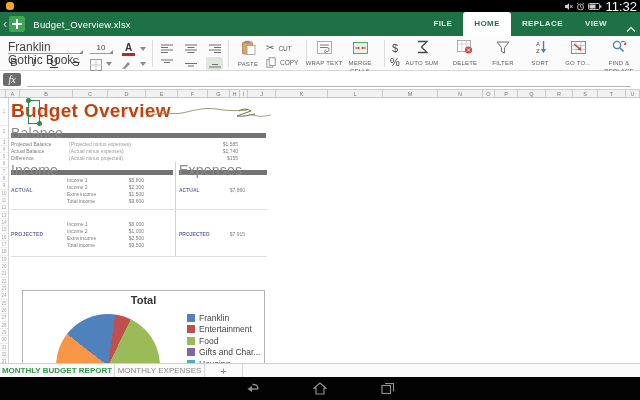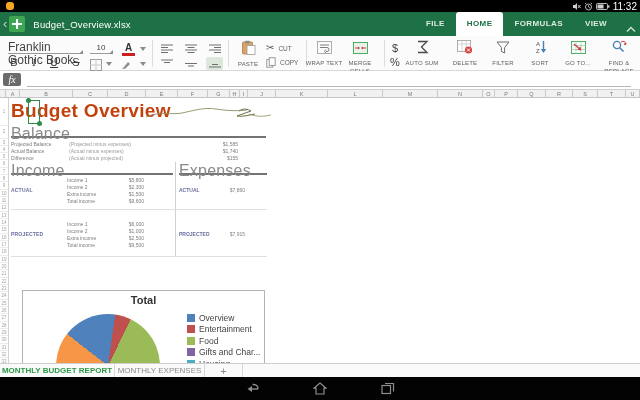--- a/index.html
+++ b/index.html
@@ -4,21 +4,21 @@
 <style>
   html,body{margin:0;padding:0;background:#222;}
   *{box-sizing:border-box;font-family:"Liberation Sans",sans-serif;}
   .screen{position:relative;width:640px;height:400px;background:#fff;overflow:hidden;}
   .abs{position:absolute;}
 
   
   .statusbar{position:absolute;left:0;top:0;width:640px;height:12px;background:#000;display:flex;align-items:center;}
   .notif-dot{position:absolute;left:6px;top:2px;width:8px;height:8px;border-radius:3px;background:#f5a623;}
   .sb-right{position:absolute;right:3px;top:0;height:12px;display:flex;align-items:center;gap:3px;}
-  .sb-time{color:#fff;font-size:10px;}
+  .sb-time{color:#fff;font-size:13px;}
 
   
   .titlebar{position:absolute;left:0;top:12px;width:640px;height:24px;background:#1e7145;display:flex;align-items:center;}
   .back-chevron{color:#bcd7c6;font-size:13px;margin:0 2px 0 3px;line-height:24px;}
   .xlicon{width:16px;height:16px;background:#3da553;border-radius:2px;position:relative;margin-right:8px;}
   .xlicon:before{content:"";position:absolute;left:7px;top:3px;width:2px;height:10px;background:#fff;}
   .xlicon:after{content:"";position:absolute;left:3px;top:7px;width:10px;height:2px;background:#fff;}
   .fname{color:#fff;font-size:9.5px;letter-spacing:.2px;}
   .rtabs{position:absolute;right:22px;top:0;height:24px;display:flex;align-items:stretch;}
   .rtab{color:#dcebe1;font-size:8px;font-weight:bold;letter-spacing:.4px;padding:0 11px;line-height:24px;}
@@ -59,21 +59,21 @@
   .colh{border-right:1px solid #c9c9c9;font-size:5.5px;color:#7a7a7a;text-align:center;line-height:8px;flex:0 0 auto;}
 
   
   .canvas{position:absolute;left:0;top:98px;width:640px;height:265px;background:#fff;overflow:hidden;}
   .rowstrip{position:absolute;left:0;top:0;width:9px;height:300px;border-right:1px solid #d2d2d2;}
   .rown{border-bottom:1px solid #ececec;font-size:4.5px;color:#a3a3a3;text-align:center;overflow:hidden;}
   .content{position:absolute;left:9px;top:0;width:630px;height:265px;}
   .sheet-title{position:absolute;left:2px;top:2px;font-size:19px;font-weight:600;color:#c2410c;letter-spacing:.3px;}
   .selbox{position:absolute;left:19px;top:2px;width:12px;height:24px;border:1px solid #2e8b47;}
   .selhandle{position:absolute;width:5px;height:5px;border-radius:50%;background:#2e8b47;}
-  .sec-header{position:absolute;font-size:16px;color:#8a8a8a;letter-spacing:.2px;border-bottom:2px solid #737373;height:13px;}
+  .sec-header{position:absolute;font-size:14px;color:#8a8a8a;letter-spacing:.2px;border-bottom:5px solid #737373;height:13px;}
   .brow{position:relative;height:7.2px;}
   .bl{position:absolute;left:0;top:0;font-size:5px;color:#7d7d7d;}
   .bn{position:absolute;left:58px;top:0;font-size:5px;color:#9a9a9a;}
   .bv{position:absolute;right:28px;top:0;font-size:5px;color:#7d7d7d;}
   .tables{position:absolute;left:2px;top:64px;width:256px;height:95px;}
   .tbl-vdiv{position:absolute;left:164px;top:0;width:1px;height:94px;background:#d0d0d0;}
   .tbl-rule{position:absolute;left:0;width:256px;border-top:1px solid #e0e0e0;}
   .grplbl{position:absolute;left:0;width:52px;font-size:5px;font-weight:bold;color:#6a6d9e;letter-spacing:.2px;}
   .grplbl.g1{top:69px;} .grplbl.g0{top:25px;}
   .irows{position:absolute;left:0;width:133px;}
@@ -138,21 +138,21 @@
     </div>
   </div>
 
   <div class="titlebar">
     <span class="back-chevron">‹</span>
     <span class="xlicon"></span>
     <span class="fname">Budget_Overview.xlsx</span>
     <div class="rtabs" id="rtabs">
         <div class="rtab">FILE</div>
         <div class="rtab active">HOME</div>
-        <div class="rtab">FORMULAS</div>
+        <div class="rtab">REPLACE</div>
         <div class="rtab">VIEW</div>
       </div>
     <span class="collapse-btn">
       <svg width="10" height="7" viewBox="0 0 10 7">
           <polyline points="1,5.5 5,1.5 9,5.5" fill="none" stroke="#cfe3d6" stroke-width="1.4"></polyline>
         </svg>
     </span>
   </div>
 
   <div class="toolbar">
@@ -481,21 +481,21 @@
             </div>
           </div>
       </div>
 
       <div class="chartbox">
         <div class="chart-title">Total</div>
         <div class="pie" id="pie" style="background: conic-gradient(rgb(79, 129, 189) 0deg, rgb(79, 129, 189) 8deg, rgb(192, 80, 77) 8deg, rgb(192, 80, 77) 26deg, rgb(155, 187, 89) 26deg, rgb(155, 187, 89) 100deg, rgb(128, 100, 162) 100deg, rgb(128, 100, 162) 114deg, rgb(75, 172, 198) 114deg, rgb(75, 172, 198) 178deg, rgb(217, 217, 217) 178deg, rgb(217, 217, 217) 245deg, rgb(247, 150, 70) 245deg, rgb(247, 150, 70) 308deg, rgb(79, 129, 189) 308deg, rgb(79, 129, 189) 360deg);"></div>
         <div class="legend" id="legend">
             <div class="litem">
               <div class="lsw" style="background: rgb(79, 129, 189);"></div>
-              <div class="ltx">Overview</div>
+              <div class="ltx">Franklin</div>
             </div>
             <div class="litem">
               <div class="lsw" style="background: rgb(192, 80, 77);"></div>
               <div class="ltx">Entertainment</div>
             </div>
             <div class="litem">
               <div class="lsw" style="background: rgb(155, 187, 89);"></div>
               <div class="ltx">Food</div>
             </div>
             <div class="litem">

